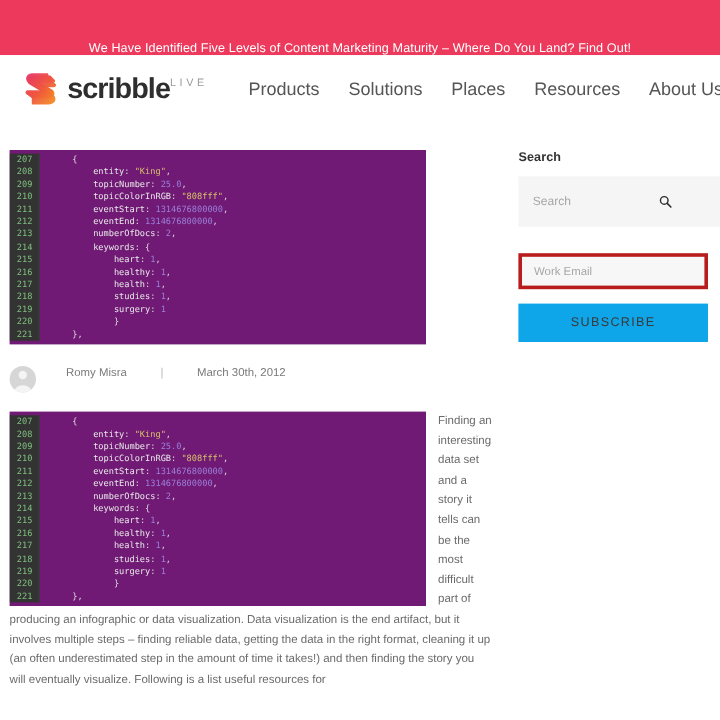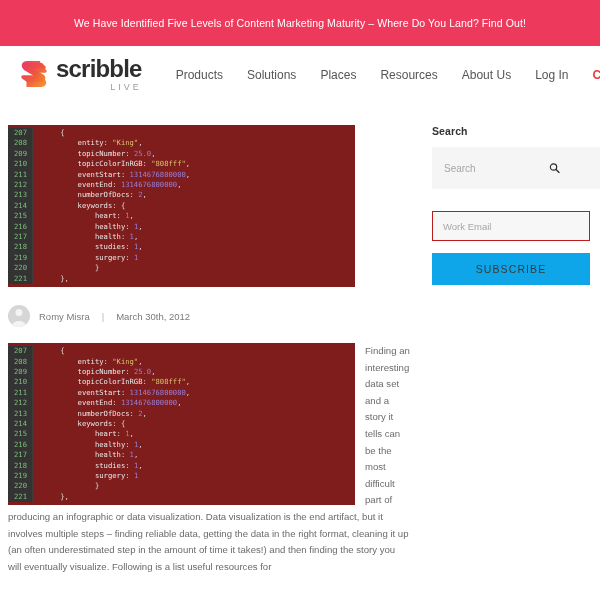--- a/index.html
+++ b/index.html
@@ -10,21 +10,21 @@
     overflow: hidden;
     background: #ffffff;
     font-family: "Liberation Sans", sans-serif;
   }
 
   
   .promo-banner {
     height: 46px;
     background: #ED3A5C;
     display: flex;
-    align-items: center;
+    align-items: flex-end;
     justify-content: center;
   }
   .promo-text {
     color: #ffffff;
     font-size: 10.5px;
     letter-spacing: 0.1px;
     white-space: nowrap;
   }
 
   
@@ -35,21 +35,21 @@
     align-items: center;
     padding: 0 18px 0 20px;
   }
   .brand {
     display: flex;
     align-items: center;
     gap: 8px;
     flex: 0 0 auto;
   }
   .brand-mark { width: 28px; height: 30px; display: block; }
-  .brand-wordmark { display: flex; flex-direction: column; line-height: 1; }
+  .brand-wordmark { display: flex; flex-direction: row; line-height: 1; }
   .brand-name {
     font-size: 24px;
     font-weight: bold;
     color: #2e2e2e;
     letter-spacing: -0.8px;
   }
   .brand-sub {
     font-size: 9px;
     color: #9b9b9b;
     letter-spacing: 3px;
@@ -57,21 +57,21 @@
     margin-top: 2px;
   }
 
   .main-nav {
     display: flex;
     align-items: center;
     gap: 24px;
     margin-left: 34px;
   }
   .nav-item {
-    font-size: 12px;
+    font-size: 15px;
     color: #555555;
     text-decoration: none;
     white-space: nowrap;
     cursor: pointer;
   }
   .nav-item.accent {
     color: #EE3B3B;
     font-weight: bold;
   }
 
@@ -84,21 +84,21 @@
     width: 420px;
     padding: 0 10px 0 8px;
   }
   .sidebar-col {
     width: 180px;
     padding: 0 0 0 12px;
   }
 
   
   .code-block {
-    background: #7f1d1d;
+    background: #701a75;
     display: flex;
     font-family: "DejaVu Sans Mono", monospace;
     font-size: 7.2px;
     line-height: 10.4px;
     padding: 3px 0 3px 0;
     overflow: hidden;
   }
   .code-block.first { width: 347px; }
   .code-block.second { width: 347px; float: left; margin-right: 10px; }
   .gutter {
@@ -125,22 +125,21 @@
     font-size: 27px;
     font-weight: bold;
     line-height: 1.28;
     color: #3a3a3a;
     letter-spacing: -0.6px;
     margin: 20px 0 0 0;
     max-width: 380px;
   }
   .byline {
     display: flex;
-    align-items: center;
-    gap: 9px;
+    gap: 25px;
     margin: 18px 0 16px 0;
   }
   .avatar {
     width: 22px; height: 22px;
     border-radius: 50%;
     background: #d6d6d6;
     position: relative;
     overflow: hidden;
     flex: 0 0 auto;
   }
@@ -209,21 +208,21 @@
     top: 50%;
     transform: translateY(-50%);
     background: none;
     border: none;
     cursor: pointer;
     padding: 0;
     line-height: 0;
   }
   .email-box {
     background: #f7f7f7;
-    border: 1px solid #b91c1c;
+    border: 3px solid #b91c1c;
     height: 30px;
     display: flex;
     align-items: center;
     padding: 0 10px;
     width: 158px;
   }
   .email-box input {
     border: none;
     outline: none;
     background: transparent;

